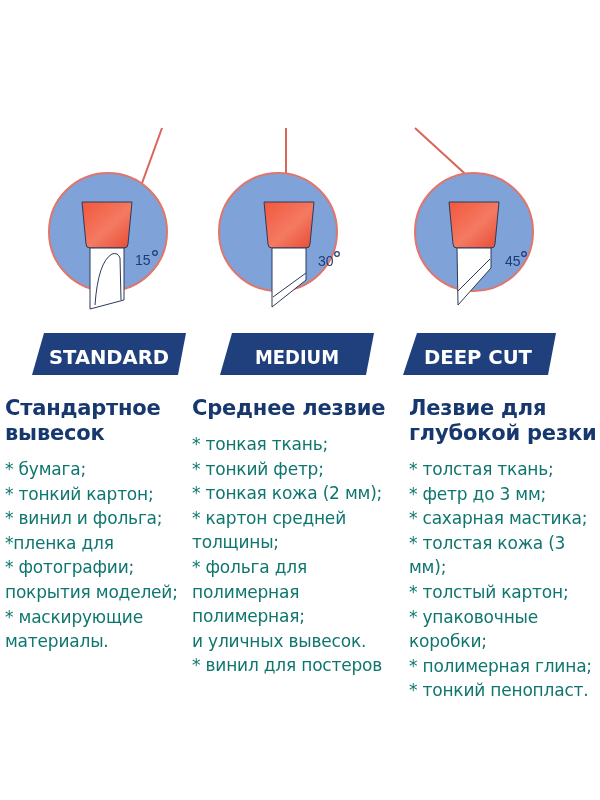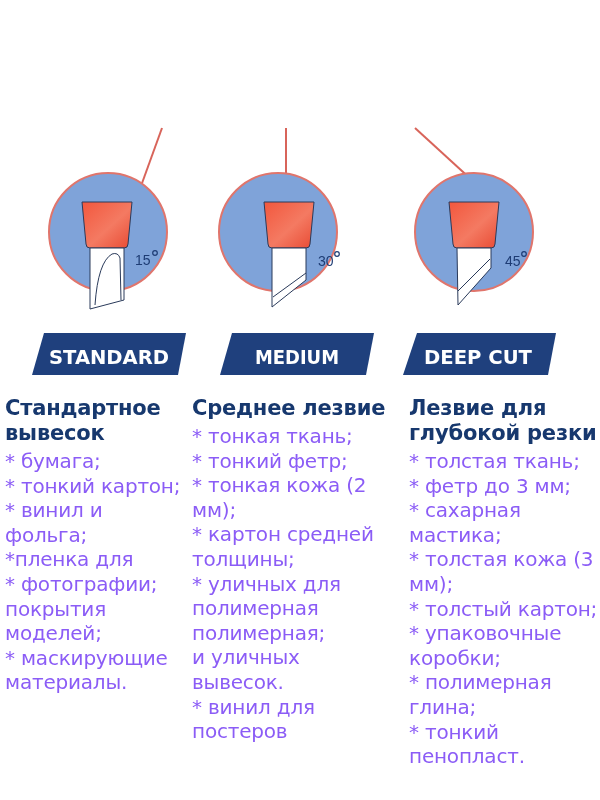--- a/index.html
+++ b/index.html
@@ -1,21 +1,21 @@
 <!DOCTYPE html>
 <html><head>
 <meta charset="utf-8">
 <style>
   html, body { margin: 0; padding: 0; background: #ffffff; }
   body { width: 600px; height: 800px; position: relative; overflow: hidden; font-family: "DejaVu Sans", "Liberation Sans", sans-serif; }
   .graphic { position: absolute; left: 0; top: 0; width: 600px; height: 400px; }
   .col { position: absolute; top: 396px; color: #1d3a6b; }
-  .col .title { font-weight: bold; font-size: 21px; line-height: 25px; color: #17386e; letter-spacing: -0.2px; margin: 0 0 3px 0; }
+  .col .title { font-weight: bold; font-size: 21px; line-height: 25px; color: #17386e; letter-spacing: -0.2px; margin: 0 0 11px 0; }
   .col ul { list-style: none; margin: 0; padding: 0; }
-  .col li { font-size: 20px; line-height: 24.6px; color: #8b5cf6; letter-spacing: -0.2px; }
+  .col li { font-size: 17px; line-height: 24.6px; color: #0f766e; letter-spacing: -0.2px; }
   .banner-text { font-family: "DejaVu Sans", "Liberation Sans", sans-serif; font-weight: bold; fill: #ffffff; }
   .deg { font-family: "Liberation Sans", sans-serif; fill: #1e3c74; }
 </style>
 </head>
 <body>
 
 <svg class="graphic" width="600" height="400" viewBox="0 0 600 400" xmlns="http://www.w3.org/2000/svg">
   <defs>
     <linearGradient id="holderGrad" x1="0" y1="0" x2="1" y2="1">
       <stop offset="0" stop-color="#F2573D"></stop>
@@ -81,21 +81,21 @@
 <div class="col" style="left:192px; width:205px;">
   <div class="title">
     <div>Среднее лезвие</div>
   </div>
   <ul>
     <li>* тонкая ткань;</li>
     <li>* тонкий фетр;</li>
     <li>* тонкая кожа (2 мм);</li>
     <li>* картон средней</li>
     <li>толщины;</li>
-    <li>* уличных для</li>
+    <li>* фольга для</li>
     <li>полимерная</li>
     <li>полимерная;</li>
     <li>и уличных вывесок.</li>
     <li>* винил для постеров</li>
   </ul>
 </div>
 
 <div class="col" style="left:409px; width:195px;">
   <div class="title">
     <div>Лезвие для</div>

